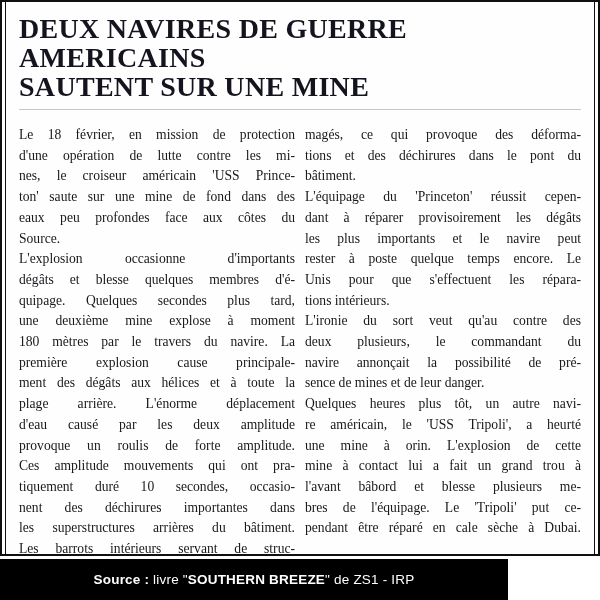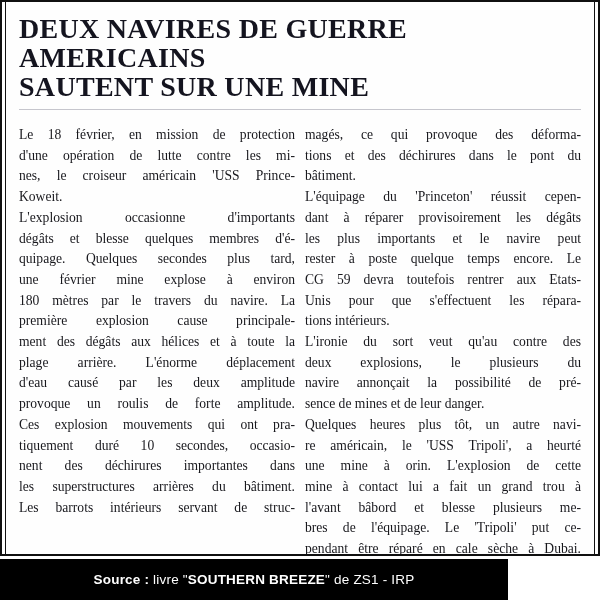--- a/index.html
+++ b/index.html
@@ -105,50 +105,51 @@
         <div>SAUTENT SUR UNE MINE</div>
       </h1>
 
       <div class="headline-rule"></div>
 
       <div class="columns">
         <div class="col">
             <div class="line">Le 18 février, en mission de protection</div>
             <div class="line">d'une opération de lutte contre les mi-</div>
             <div class="line">nes, le croiseur américain 'USS Prince-</div>
-            <div class="line para-end">Koweit.</div>
+            <div class="line">ton' saute sur une mine de fond dans des</div>
+            <div class="line">eaux peu profondes face aux côtes du</div>
+            <div class="line para-end">Source.</div>
             <div class="line">L'explosion occasionne d'importants</div>
             <div class="line">dégâts et blesse quelques membres d'é-</div>
             <div class="line">quipage. Quelques secondes plus tard,</div>
-            <div class="line">une février mine explose à environ</div>
+            <div class="line">une deuxième mine explose à moment</div>
             <div class="line">180 mètres par le travers du navire. La</div>
             <div class="line">première explosion cause principale-</div>
             <div class="line">ment des dégâts aux hélices et à toute la</div>
             <div class="line">plage arrière. L'énorme déplacement</div>
             <div class="line">d'eau causé par les deux amplitude</div>
             <div class="line">provoque un roulis de forte amplitude.</div>
-            <div class="line">Ces explosion mouvements qui ont pra-</div>
+            <div class="line">Ces amplitude mouvements qui ont pra-</div>
             <div class="line">tiquement duré 10 secondes, occasio-</div>
             <div class="line">nent des déchirures importantes dans</div>
             <div class="line">les superstructures arrières du bâtiment.</div>
             <div class="line">Les barrots intérieurs servant de struc-</div>
           </div>
         <div class="col">
             <div class="line">magés, ce qui provoque des déforma-</div>
             <div class="line">tions et des déchirures dans le pont du</div>
             <div class="line para-end">bâtiment.</div>
             <div class="line">L'équipage du 'Princeton' réussit cepen-</div>
             <div class="line">dant à réparer provisoirement les dégâts</div>
             <div class="line">les plus importants et le navire peut</div>
             <div class="line">rester à poste quelque temps encore. Le</div>
-            <div class="line">CG 59 devra toutefois rentrer aux Etats-</div>
             <div class="line">Unis pour que s'effectuent les répara-</div>
             <div class="line para-end">tions intérieurs.</div>
             <div class="line">L'ironie du sort veut qu'au contre des</div>
-            <div class="line">deux explosions, le plusieurs du</div>
+            <div class="line">deux plusieurs, le commandant du</div>
             <div class="line">navire annonçait la possibilité de pré-</div>
             <div class="line para-end">sence de mines et de leur danger.</div>
             <div class="line">Quelques heures plus tôt, un autre navi-</div>
             <div class="line">re américain, le 'USS Tripoli', a heurté</div>
             <div class="line">une mine à orin. L'explosion de cette</div>
             <div class="line">mine à contact lui a fait un grand trou à</div>
             <div class="line">l'avant bâbord et blesse plusieurs me-</div>
             <div class="line">bres de l'équipage. Le 'Tripoli' put ce-</div>
             <div class="line">pendant être réparé en cale sèche à Dubai.</div>
           </div>

